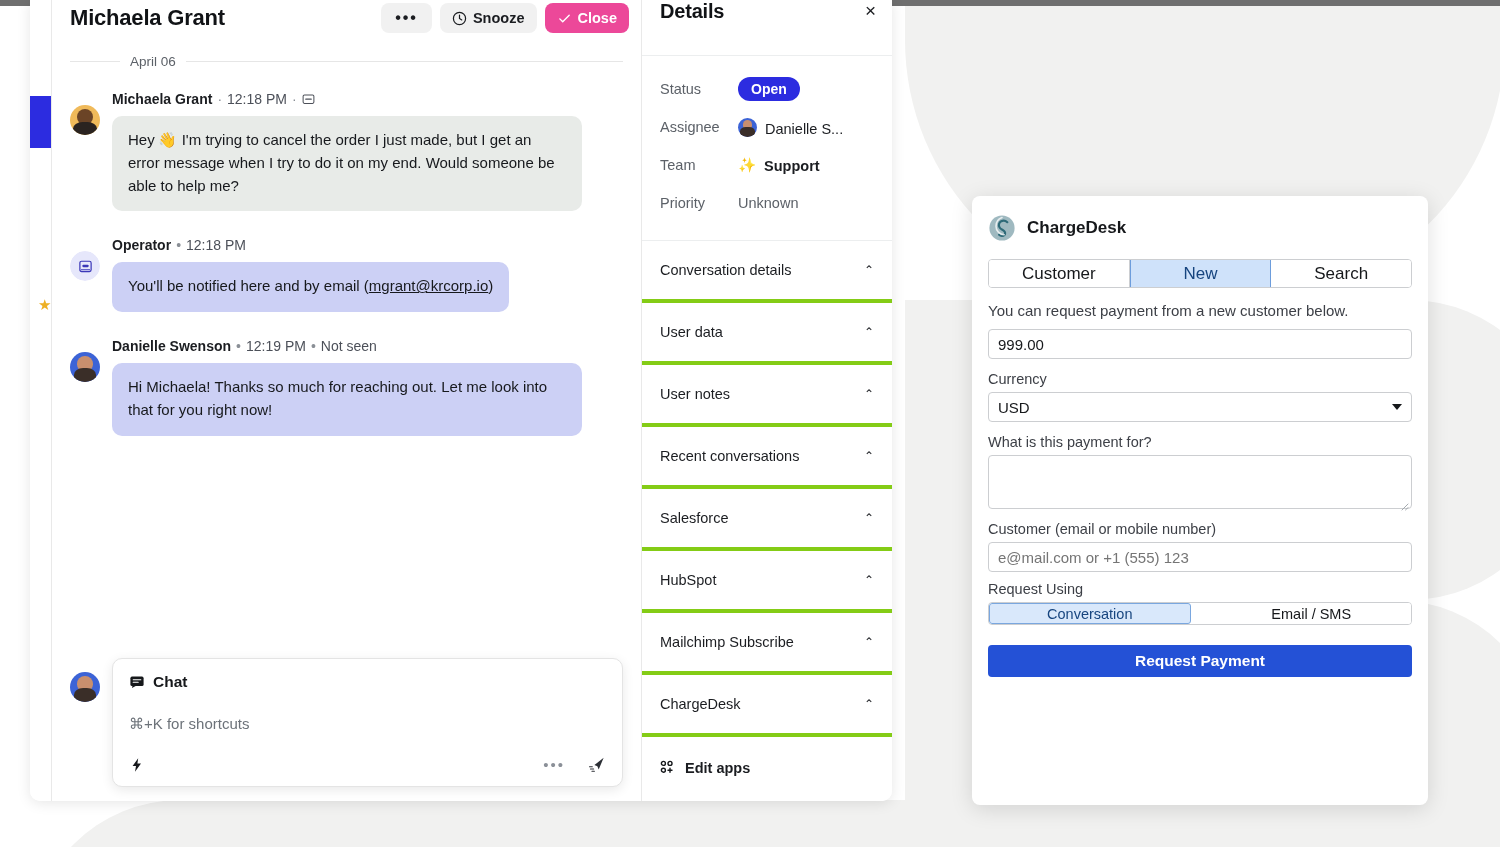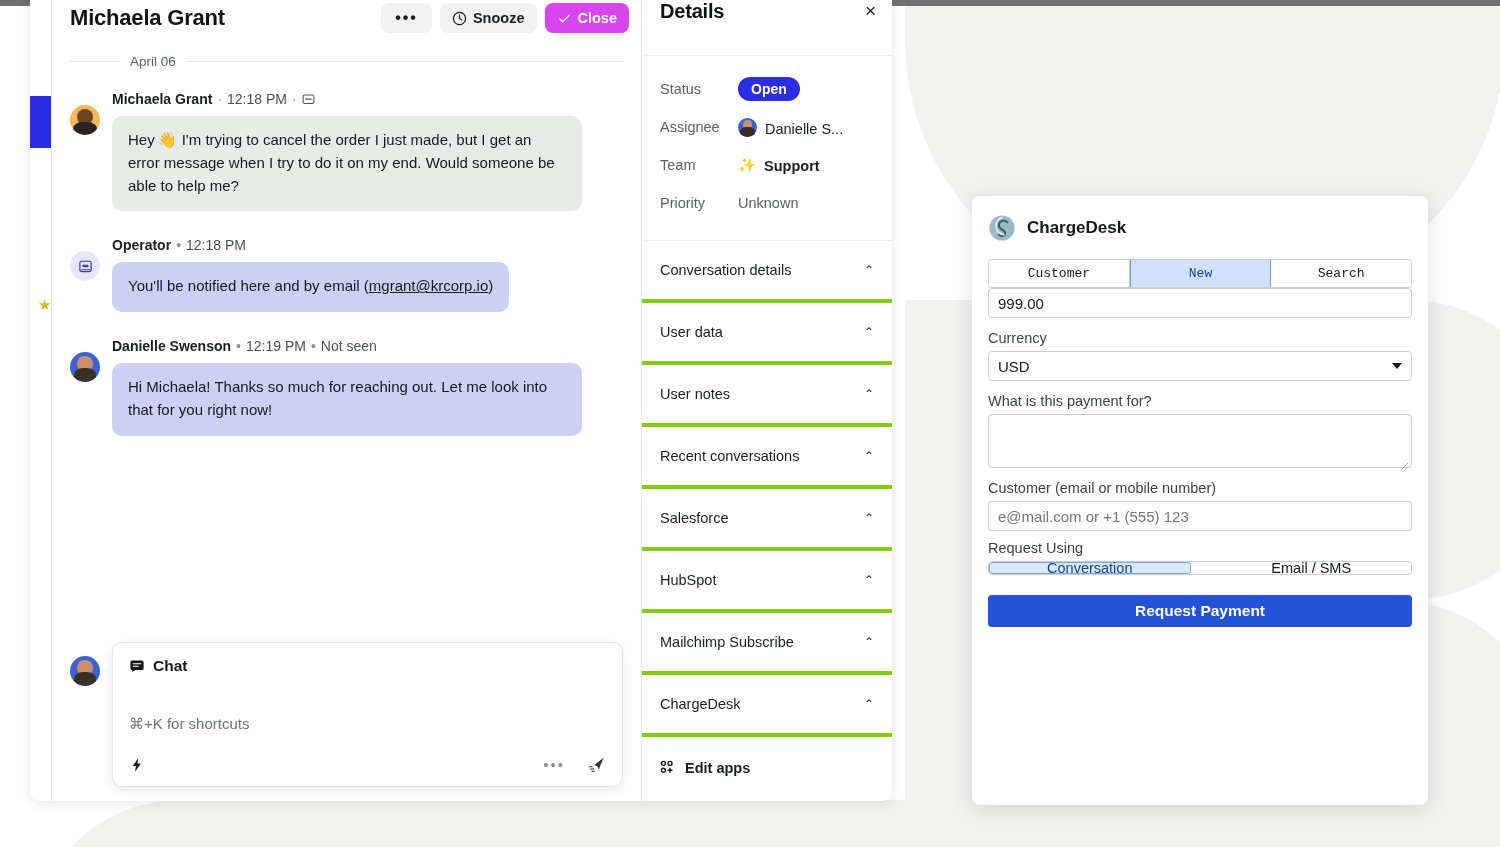--- a/index.html
+++ b/index.html
@@ -77,21 +77,21 @@
     font-size: 22px; font-weight: 700; color: #111316; letter-spacing: -0.2px;
     margin-right: auto;
   }
   .hbtn {
     height: 30px; border-radius: 8px; display: flex; align-items: center;
     gap: 6px; padding: 8px 12px; font-size: 14.5px; font-weight: 600;
     background: #f1f1f1; color: #1b1d21; border: none; cursor: pointer;
     white-space: nowrap;
   }
   .hbtn.dots { padding: 0 14px; background: #f1f1f1; letter-spacing: 2px; font-size: 16px; }
-  .hbtn.dark { background: #d946ef; color: #ffffff; }
+  .hbtn.dark { background: #ec4899; color: #ffffff; }
   .ico-svg { display: block; }
 
   .convo-body { flex: 1 1 auto; overflow: hidden; padding: 0 18px; position: relative; }
 
   .daysep {
     display: flex; align-items: center; gap: 10px;
     margin-top: 18px; margin-bottom: 22px;
   }
   .daysep .line { height: 1px; background: #e6e6e6; flex: 1 1 auto; }
   .daysep .line.short { flex: 0 0 50px; }
@@ -124,21 +124,21 @@
   .composer-wrap .av {
     flex: 0 0 30px; width: 30px; height: 30px; border-radius: 50%;
     overflow: hidden; margin-top: 14px;
   }
   .composer {
     flex: 1 1 auto; background: #ffffff; border: 1px solid #e4e4e4;
     border-radius: 10px; box-shadow: 0 3px 12px rgba(0,0,0,0.09);
     padding: 14px 16px 12px 16px;
   }
   .comp-tab { display: flex; align-items: center; gap: 8px; font-size: 15.5px; font-weight: 700; color: #16181b; }
-  .comp-ph { font-size: 15px; color: #6c7279; margin-top: 40px; }
+  .comp-ph { font-size: 15px; color: #6c7279; margin-top: 24px; }
   .comp-foot { display: flex; align-items: center; margin-top: 22px; }
   .comp-foot .sp { flex: 1 1 auto; }
   .comp-ic { color: #16181b; cursor: pointer; }
   .comp-ic.muted { color: #8b9098; letter-spacing: 2px; font-size: 15px; margin-right: 22px; }
 
   
   .details {
     width: 250px; flex: 0 0 250px; height: 100%;
     background: #ffffff; display: flex; flex-direction: column;
   }
@@ -178,23 +178,22 @@
   }
   .cd-head { display: flex; align-items: center; gap: 11px; margin-bottom: 17px; }
   .cd-logo { width: 28px; height: 28px; flex: 0 0 28px; }
   .cd-name { font-size: 17px; font-weight: 700; color: #16181b; }
   .seg {
     display: flex; width: 100%; border: 1px solid #ccced1; border-radius: 4px;
     overflow: hidden; height: 29px; background: #ffffff;
   }
   .seg .opt {
     flex: 1 1 0; display: flex; align-items: center; justify-content: center;
-    font-size: 13px; color: #16181b; cursor: pointer; border-right: 1px solid #ccced1;
+    font-size: 17px; color: #16181b; cursor: pointer; border-right: 1px solid #ccced1;
     background: #ffffff;
-    font-family: Liberation Mono, monospace;
   }
   .seg .opt:last-child { border-right: none; }
   .seg .opt.sel { background: #cfe2fa; color: #17457f; border-left: 1px solid #6d9ddc; border-right: 1px solid #6d9ddc; }
   .cd-desc { font-size: 15px; color: #3d4047; margin: 14px 0 10px 0; }
   .cd-label { font-size: 14.5px; color: #3d4047; margin-bottom: 5px; }
   .cd-input {
     width: 100%; height: 30px; border: 1px solid #ccced1; border-radius: 4px;
     font-size: 15px; color: #16181b; padding: 0 9px;
     font-family: "Liberation Sans", sans-serif; background: #ffffff;
   }
@@ -209,21 +208,21 @@
     width: 100%; height: 54px; border: 1px solid #ccced1; border-radius: 4px;
     background: #ffffff; position: relative;
   }
   .grip {
     position: absolute; right: 2px; bottom: 1px; width: 10px; height: 10px;
   }
   .gap { height: 12px; }
   .gap-sm { height: 9px; }
   .seg2 {
     display: flex; width: 100%; border: 1px solid #ccced1; border-radius: 4px;
-    overflow: hidden; height: 14px; gap: 21px;
+    overflow: hidden; height: 23px; gap: 21px;
   }
   .seg2 .opt { flex: 1 1 0; display: flex; align-items: center; justify-content: center; font-size: 14.5px; color: #16181b; cursor: pointer; background: #ffffff; }
   .seg2 .opt.sel { background: #d9e8fb; color: #17457f; border: 1px solid #7aa7df; border-radius: 3px; }
   .cd-btn {
     width: 100%; height: 32px; background: #2451d6; color: #ffffff;
     border: none; border-radius: 4px; font-size: 15.5px; font-weight: 700;
     cursor: pointer; font-family: "Liberation Sans", sans-serif;
     margin-top: 20px;
   }
 
@@ -517,20 +516,21 @@
       </span>
       <span class="cd-name">ChargeDesk</span>
     </div>
 
     <div class="seg">
       <div class="opt">Customer</div>
       <div class="opt sel">New</div>
       <div class="opt">Search</div>
     </div>
 
+    <div class="cd-desc">You can request payment from a new customer below.</div>
 
     <input class="cd-input" type="text" value="999.00" style="">
 
     <div class="gap"></div>
     <div class="cd-label">Currency</div>
     <div class="cd-select">
       <span>USD</span>
       <span class="cd-caret"></span>
     </div>
 

